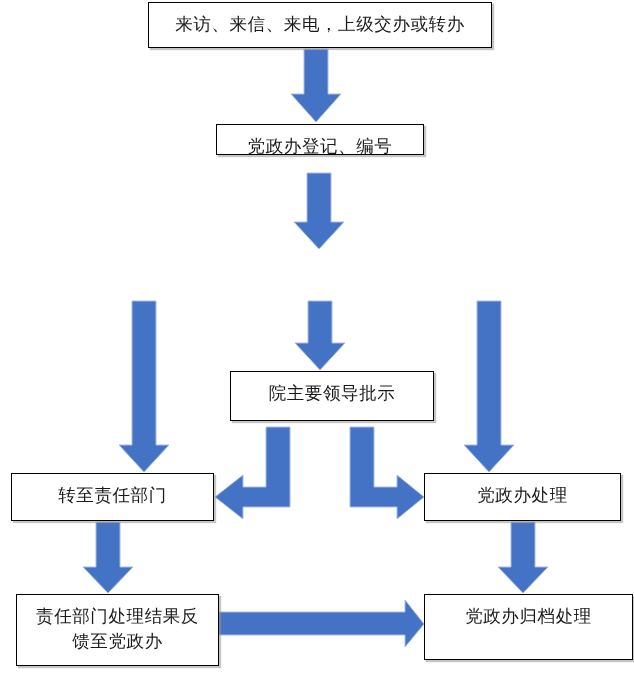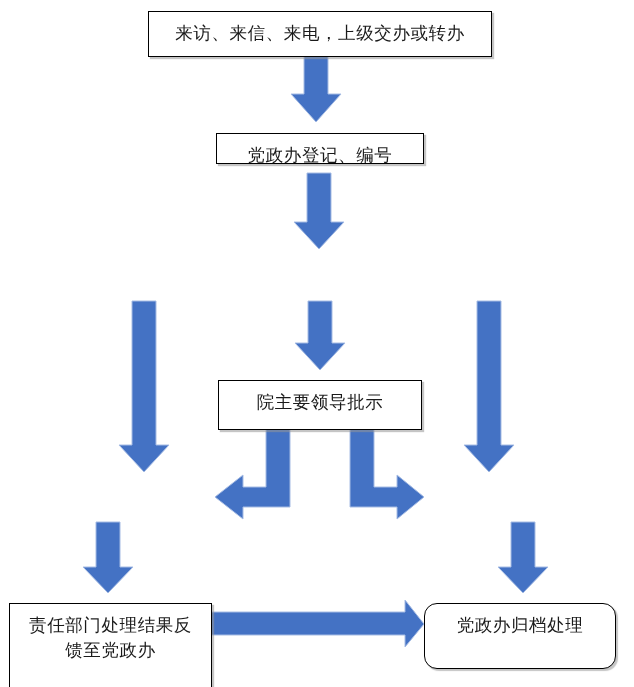--- a/index.html
+++ b/index.html
@@ -21,21 +21,20 @@
   .node {
     position: absolute;
     box-sizing: border-box;
     background: #ffffff;
     border: 1.4px solid #000000;
     box-shadow: 2px 2px 1px rgba(150,150,150,0.55);
     display: flex;
     align-items: flex-start;
     justify-content: flex-start;
     padding-top: 9px;
-    margin-top: 9px;
   }
   .node .node-label {
     display: block;
     width: 100%;
     text-align: center;
     font-size: 17.5px;
     line-height: 1.42;
     color: #1a1a1a;
     letter-spacing: 0.6px;
     font-family: "Liberation Serif", "DejaVu Serif", serif;
@@ -88,28 +87,34 @@
 
   <div class="node" style="left:148px; top:2px; width:344px; height:46px;">
     <span class="node-label">来访、来信、来电，上级交办或转办</span>
   </div>
 
   <div class="node" style="left:216px; top:124px; width:208px; height:31px;">
     <span class="node-label">党政办登记、编号</span>
   </div>
 
 
-  <div class="node" style="left:218px; top:371px; width:204px; height:50px;">
+  <div class="node" style="left:230px; top:371px; width:204px; height:50px;">
     <span class="node-label">院主要领导批示</span>
   </div>
 
+  <div class="node" style="left:11px; top:473px; width:203px; height:48px;">
+    <span class="node-label">转至责任部门</span>
+  </div>
 
+  <div class="node" style="left:424px; top:473px; width:197px; height:48px;">
+    <span class="node-label">党政办处理</span>
+  </div>
 
-  <div class="node" style="left:9px; top:594px; width:203px; height:88px;">
+  <div class="node" style="left:16px; top:594px; width:203px; height:72px;">
     <span class="node-label">责任部门处理结果反
 馈至党政办</span>
   </div>
 
-  <div class="node" style="left:424px; top:594px; width:192px; height:66px;border-radius:13px;">
+  <div class="node" style="left:424px; top:594px; width:209px; height:66px;">
     <span class="node-label">党政办归档处理</span>
   </div>
 
 </div>
 
 </body></html>

